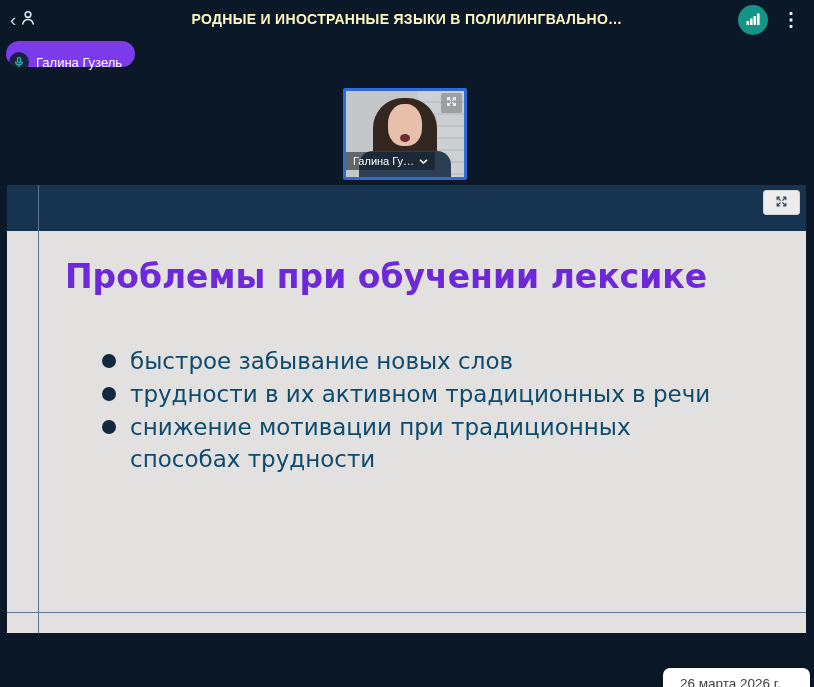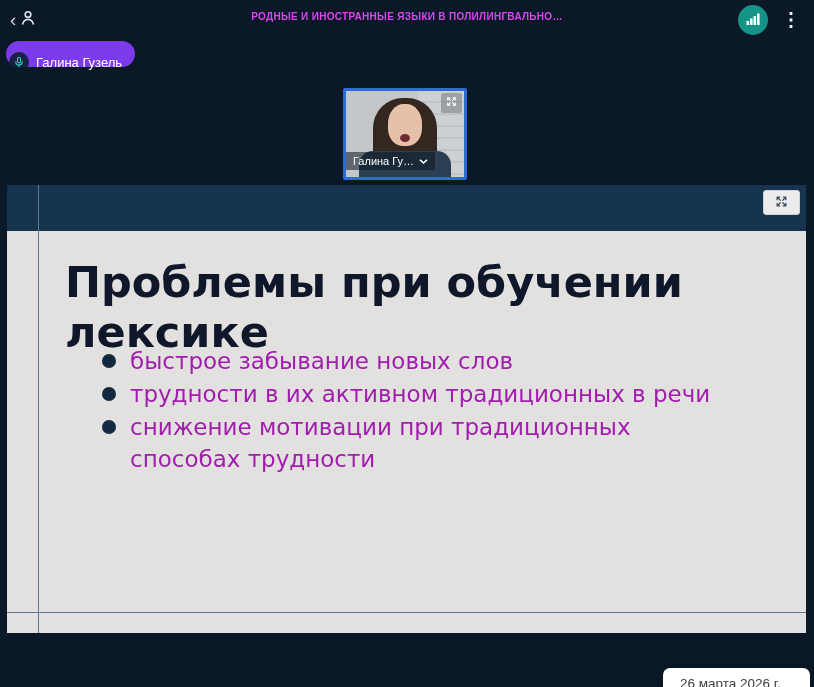--- a/index.html
+++ b/index.html
@@ -4,21 +4,21 @@
 <style>
   * { margin:0; padding:0; box-sizing:border-box; }
   html,body { width:814px; height:687px; }
   body { font-family:"Liberation Sans", sans-serif; }
   .screen { position:relative; width:814px; height:687px; background:#0a1827; overflow:hidden; }
 
   
   .topbar { position:absolute; top:0; left:0; width:100%; height:40px; }
   .nav-left { position:absolute; left:10px; top:7px; display:flex; align-items:center; gap:1px; color:#dfe7ef; cursor:pointer; }
   .back-chevron { font-size:19px; line-height:26px; color:#cdd6e0; }
-  .meeting-title { position:absolute; top:11px; left:0; width:100%; text-align:center; color:#d946ef; font-size:10px; font-weight:700; letter-spacing:.3px; }
+  .meeting-title { position:absolute; top:11px; left:0; width:100%; text-align:center; color:#fef9c3; font-size:14px; font-weight:700; letter-spacing:.3px; }
   .conn-btn { position:absolute; right:46px; top:5px; width:30px; height:30px; border-radius:50%; background:#149386; display:flex; align-items:center; justify-content:center; border:none; cursor:pointer; }
   .kebab-btn { position:absolute; right:12px; top:5px; width:22px; height:30px; background:none; border:none; color:#eef3f8; font-size:19px; font-weight:700; line-height:30px; cursor:pointer; }
 
   
   .speaker-badge { position:absolute; left:6px; top:41px; height:26px; background:#7c3bea; border-radius:13px; display:flex; align-items:center; gap:7px; padding:16px 13px 0 3px; cursor:pointer; }
   .mic-circle { width:20px; height:20px; border-radius:50%; background:rgba(8,30,40,.85); display:flex; align-items:center; justify-content:center; }
   .speaker-badge .name { color:#fff; font-size:13px; }
 
   
   .webcam { position:absolute; left:343px; top:88px; width:124px; height:92px; background:#16273a; border:3px solid #2e6bd6; border-radius:2px; }
@@ -31,23 +31,23 @@
   .body { position:absolute; left:50%; bottom:-4px; transform:translateX(-50%); width:92px; height:30px; background:#2c3e52; border-radius:14px 14px 0 0; }
   .cam-expand { position:absolute; right:2px; top:2px; width:21px; height:20px; background:rgba(125,130,135,.62); border:none; border-radius:2px; display:flex; align-items:center; justify-content:center; cursor:pointer; }
   .cam-label { position:absolute; left:0; bottom:7px; max-width:95%; background:rgba(15,22,32,.55); color:#fff; font-size:11px; padding:3px 7px; display:flex; align-items:center; gap:5px; cursor:pointer; }
 
   
   .whiteboard { position:absolute; left:7px; top:185px; width:799px; height:448px; background:#e2e1df; }
   .wb-topband { position:absolute; left:0; top:0; width:100%; height:46px; background:#16334f; }
   .wb-vline { position:absolute; left:31px; top:0; bottom:0; width:1px; background:#5d7795; }
   .wb-hline { position:absolute; left:0; right:0; top:427px; height:1px; background:#5d7795; }
   .wb-expand-btn { position:absolute; right:6px; top:5px; width:37px; height:25px; background:#ececec; border:1px solid #d2d2d2; border-radius:3px; display:flex; align-items:center; justify-content:center; cursor:pointer; }
-  .slide-title { position:absolute; left:58px; top:72px; font-family:"DejaVu Sans", sans-serif; font-size:43px; color:#0f172a; }
+  .slide-title { position:absolute; left:58px; top:72px; font-family:"DejaVu Sans", sans-serif; font-size:33px; color:#6d28d9; }
   .slide-bullets { position:absolute; left:95px; top:160px; width:625px; list-style:none; }
-  .slide-bullets li { display:flex; gap:14px; font-family:"DejaVu Sans", sans-serif; font-size:23px; line-height:32px; color:#a21caf; margin-bottom:1px; }
+  .slide-bullets li { display:flex; gap:14px; font-family:"DejaVu Sans", sans-serif; font-size:23px; line-height:32px; color:#0c4a6e; margin-bottom:1px; }
   .bullet-dot { flex:0 0 auto; width:14px; height:14px; border-radius:50%; background:#13293f; margin-top:9px; }
 
   
   .actionbar { position:absolute; left:0; bottom:0; width:100%; height:54px; }
 
   
   .date-tooltip { position:absolute; left:663px; top:668px; width:147px; height:32px; background:#ffffff; border-radius:7px; box-shadow:0 1px 6px rgba(0,0,0,.35); color:#3d3d3d; font-size:13.5px; padding:8px 0 0 17px; }
 </style>
 </head>
 <body>

